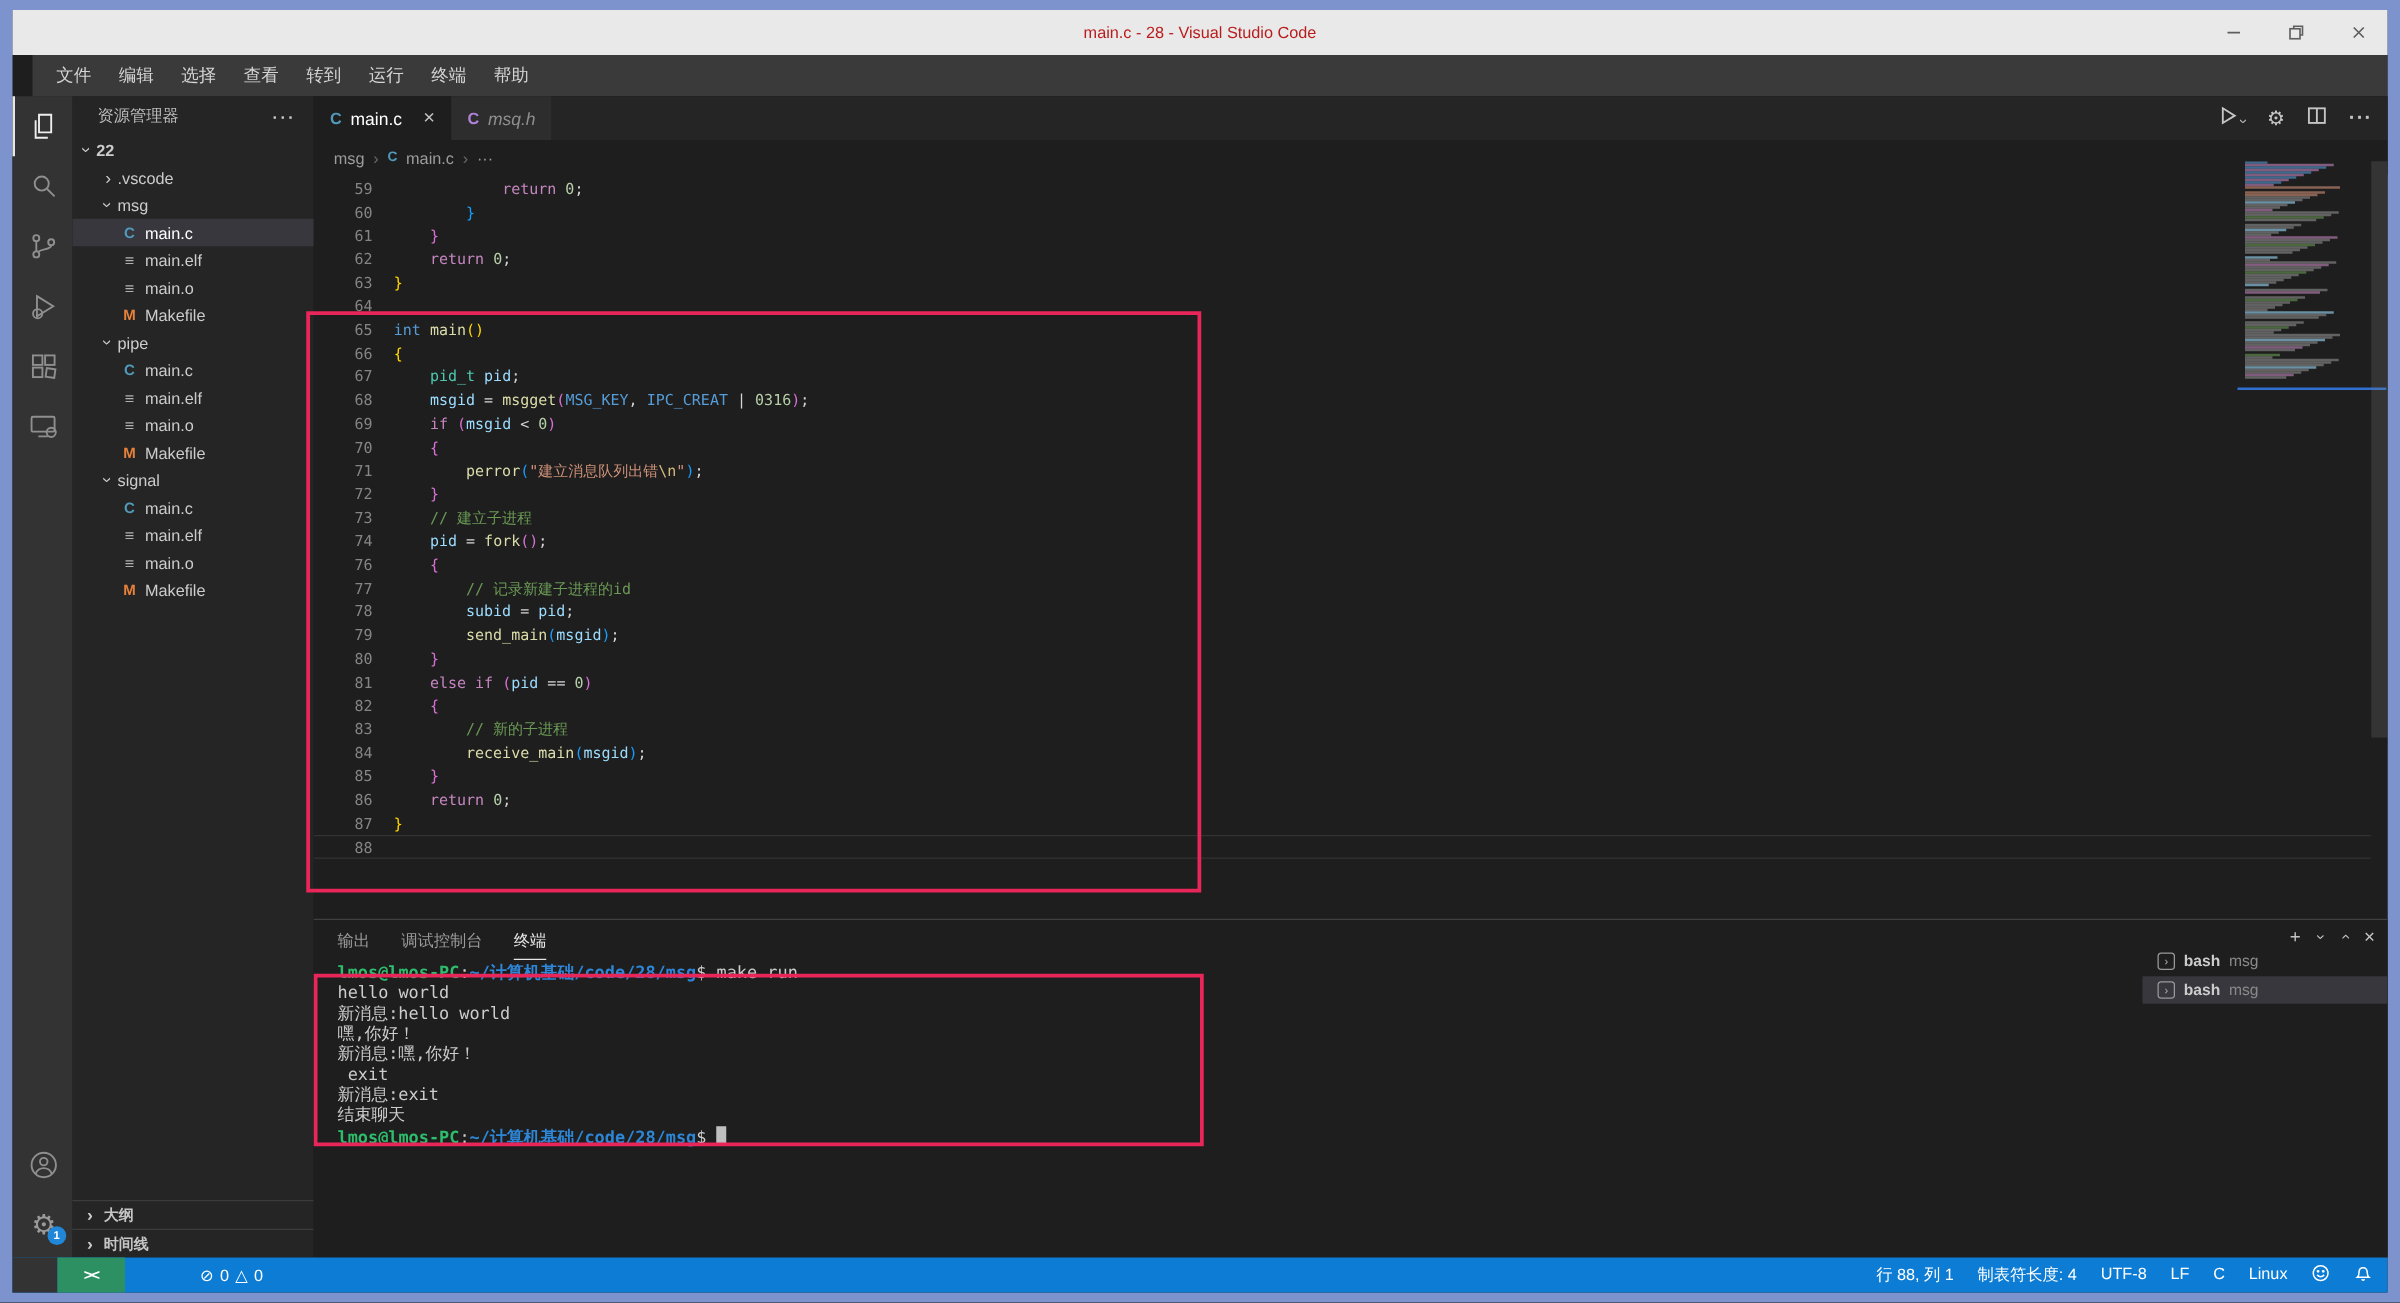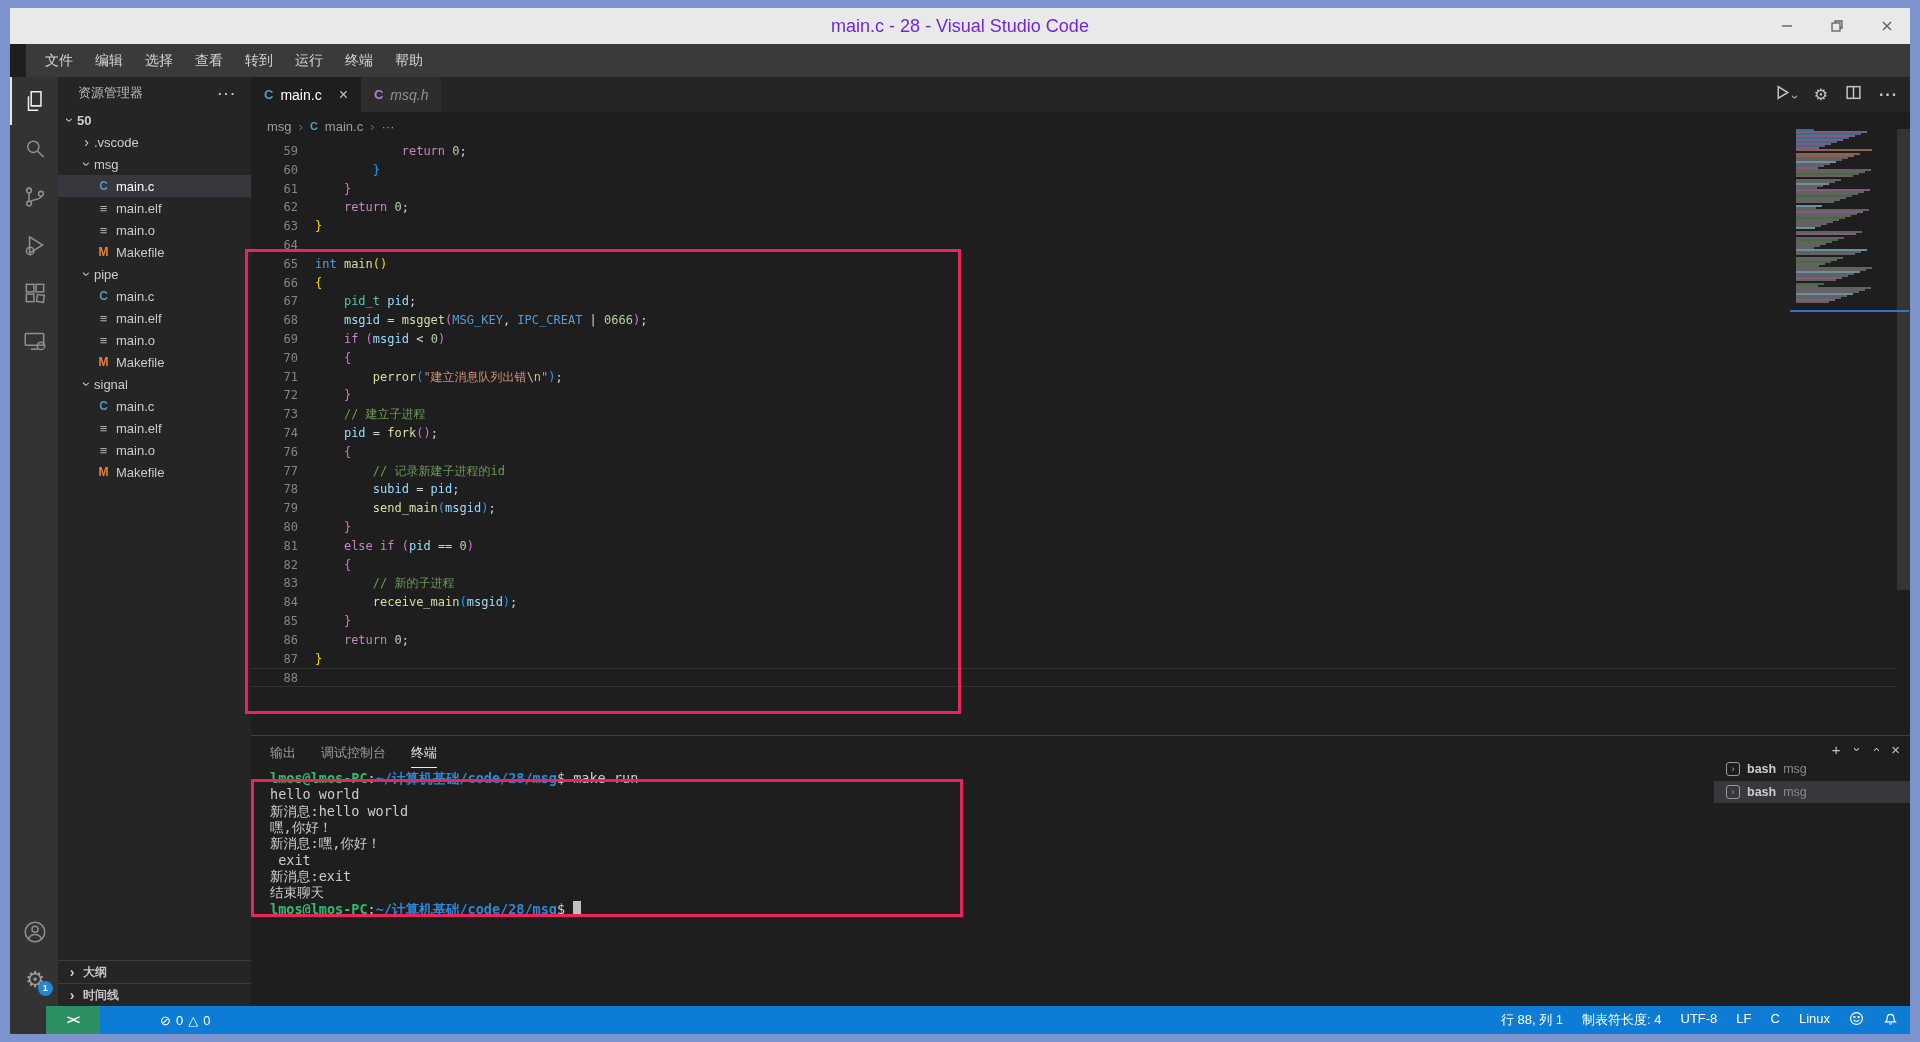--- a/index.html
+++ b/index.html
@@ -2,21 +2,21 @@
 <html><head>
 <meta charset="utf-8">
 <style>
   * { box-sizing: border-box; margin: 0; padding: 0; }
   html,body { width:1920px; height:1042px; overflow:hidden; }
   body { background:#7c93cd; font-family:"Liberation Sans", sans-serif; position:relative; }
   .window { position:absolute; left:10px; top:8px; width:1900px; height:1026px; background:#1e1e1e; }
 
   
   .titlebar { position:relative; height:36px; background:#e9e9e9; }
-  .title { position:absolute; left:50%; top:0; transform:translateX(-50%); line-height:36px; font-size:18px; color:#6d28d9; white-space:nowrap; }
+  .title { position:absolute; left:50%; top:0; transform:translateX(-50%); line-height:36px; font-size:13px; color:#b91c1c; white-space:nowrap; }
   .win-controls { position:absolute; right:14px; top:0; height:36px; display:flex; gap:32px; align-items:center; }
   .win-controls span { display:flex; align-items:center; justify-content:center; width:18px; height:18px; }
 
   
   .menubar { height:33px; background:#3a3a3a; display:flex; align-items:center; padding-left:8px;margin-left:16px; }
   .menu-item { padding:0 11px; font-size:14px; color:#d4d4d4; line-height:33px; }
 
   .bodyarea { position:absolute; top:69px; left:0; right:0; bottom:28px; }
 
   
@@ -213,21 +213,21 @@
     </div>
 
     <div class="sidebar">
       <div class="sb-header">
         <span>资源管理器</span>
         <span class="dots">···</span>
       </div>
       <div id="tree">
           <div class="tree-row" style="padding-left: 4px;">
             <span class="chev open">›</span>
-            <span class="tlabel root">50</span>
+            <span class="tlabel root">22</span>
           </div>
           <div class="tree-row" style="padding-left: 21px;">
             <span class="chev">›</span>
             <span class="tlabel">.vscode</span>
           </div>
           <div class="tree-row" style="padding-left: 21px;">
             <span class="chev open">›</span>
             <span class="tlabel">msg</span>
           </div>
           <div class="tree-row sel" style="padding-left: 38px;">
@@ -364,21 +364,21 @@
           <div class="code-line">
             <span class="ln">66</span>
             <span class="lc"><span class="c-b1">{</span></span>
           </div>
           <div class="code-line">
             <span class="ln">67</span>
             <span class="lc"><span class="c-p">    </span><span class="c-tp">pid_t</span><span class="c-p"> </span><span class="c-v">pid</span><span class="c-p">;</span></span>
           </div>
           <div class="code-line">
             <span class="ln">68</span>
-            <span class="lc"><span class="c-p">    </span><span class="c-v">msgid</span><span class="c-p"> = </span><span class="c-f">msgget</span><span class="c-b2">(</span><span class="c-ty">MSG_KEY</span><span class="c-p">, </span><span class="c-ty">IPC_CREAT</span><span class="c-p"> | </span><span class="c-n">0666</span><span class="c-b2">)</span><span class="c-p">;</span></span>
+            <span class="lc"><span class="c-p">    </span><span class="c-v">msgid</span><span class="c-p"> = </span><span class="c-f">msgget</span><span class="c-b2">(</span><span class="c-ty">MSG_KEY</span><span class="c-p">, </span><span class="c-ty">IPC_CREAT</span><span class="c-p"> | </span><span class="c-n">0316</span><span class="c-b2">)</span><span class="c-p">;</span></span>
           </div>
           <div class="code-line">
             <span class="ln">69</span>
             <span class="lc"><span class="c-p">    </span><span class="c-kw">if</span><span class="c-p"> </span><span class="c-b2">(</span><span class="c-v">msgid</span><span class="c-p"> &lt; </span><span class="c-n">0</span><span class="c-b2">)</span></span>
           </div>
           <div class="code-line">
             <span class="ln">70</span>
             <span class="lc"><span class="c-p">    </span><span class="c-b2">{</span></span>
           </div>
           <div class="code-line">

